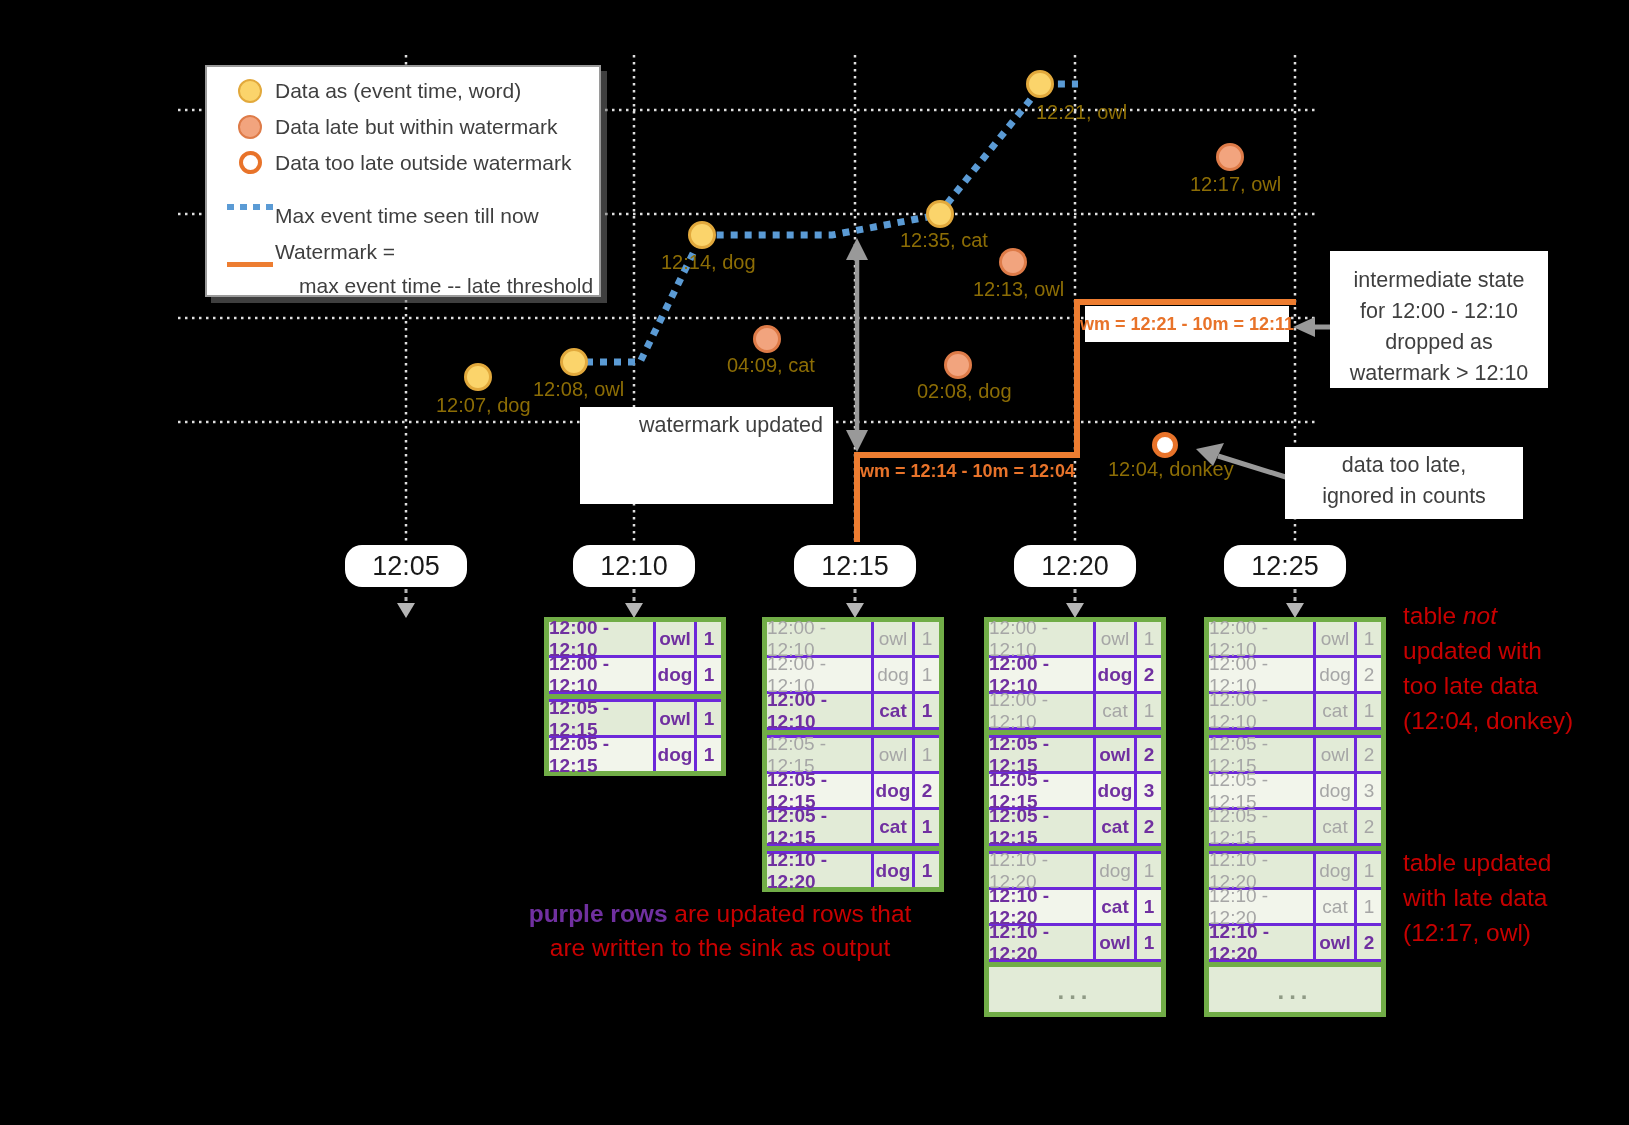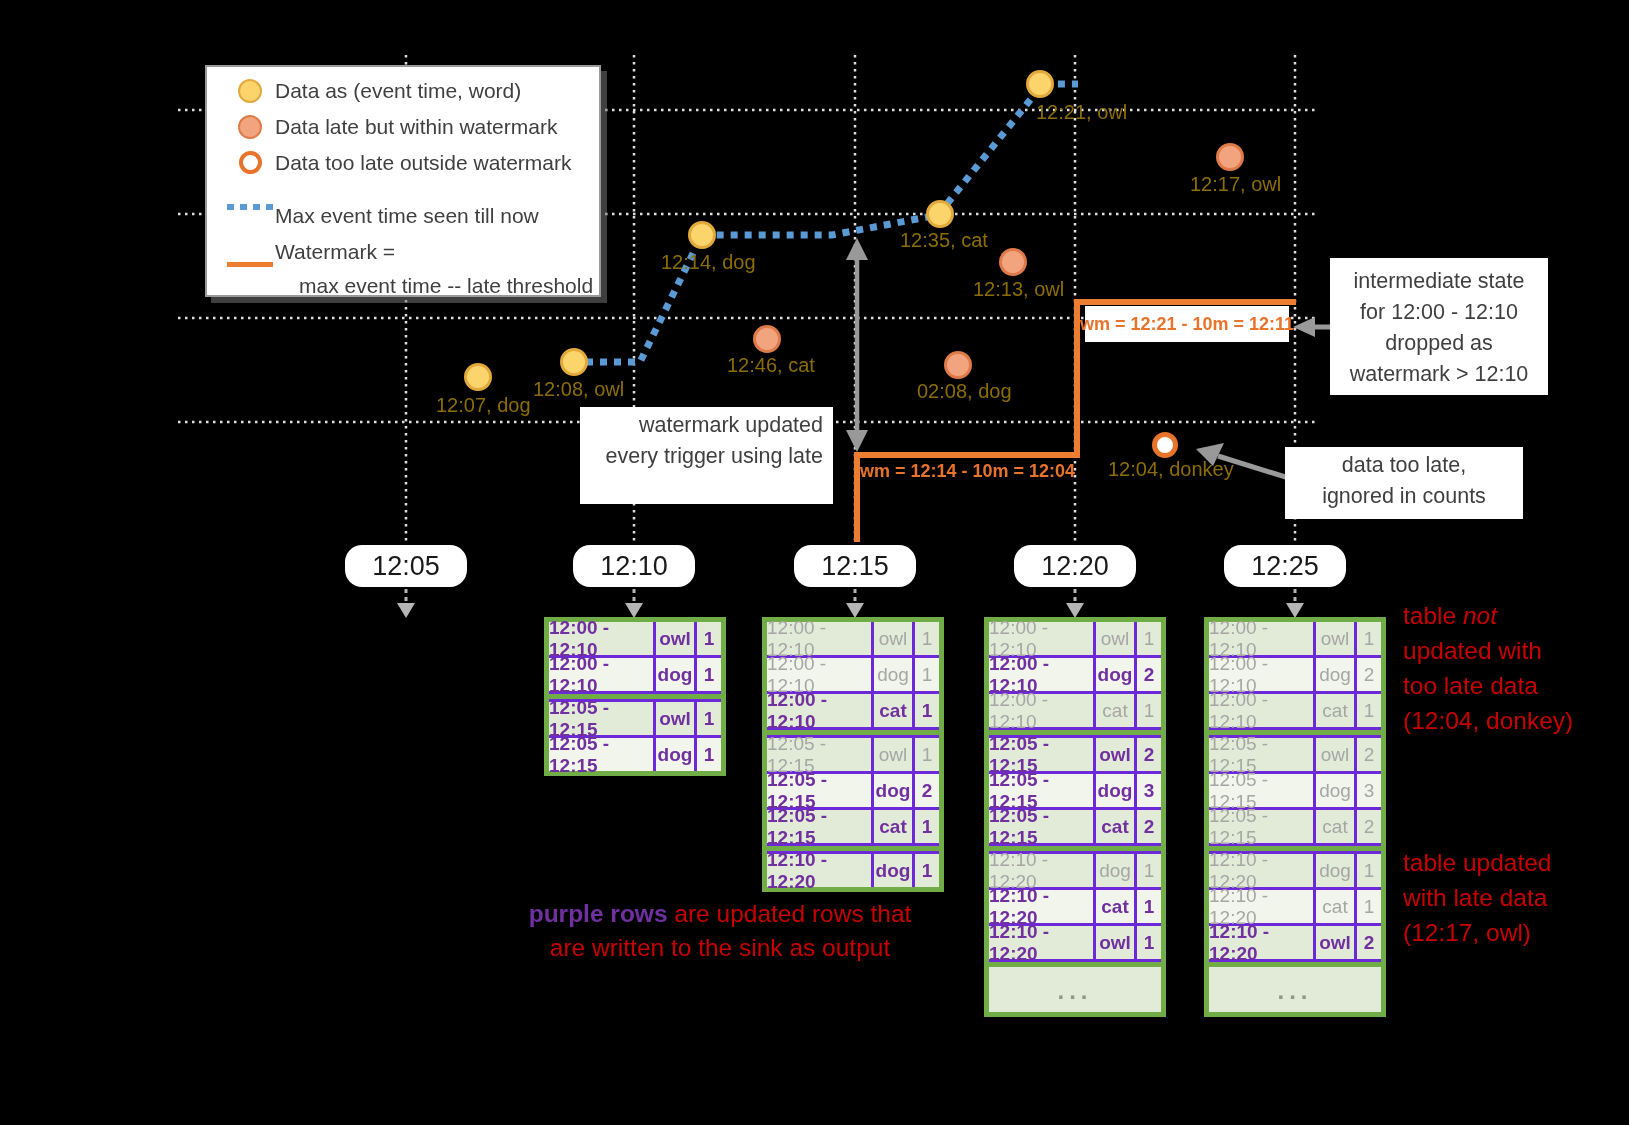--- a/index.html
+++ b/index.html
@@ -32,21 +32,21 @@
   .lg-line2{margin-left:74px;margin-top:-2px;}
 
   
   .wm1{position:absolute;left:860px;top:461px;font-size:18px;font-weight:bold;color:var(--wm-label);z-index:2;white-space:nowrap;}
   .wm2{position:absolute;left:1085px;top:306px;width:204px;height:36px;background:#fff;z-index:2;
        display:flex;align-items:center;justify-content:center;font-size:18px;font-weight:bold;color:var(--wm-label);white-space:nowrap;}
 
   
   .callout{position:absolute;background:#fff;color:var(--callout-text);z-index:4;font-size:21.5px;line-height:31px;}
   .callout.c1{left:580px;top:407px;width:253px;height:97px;text-align:right;padding:3px 10px 0 0;box-sizing:border-box;}
-  .callout.c2{left:1330px;top:258px;width:218px;height:137px;text-align:center;padding-top:8px;box-sizing:border-box;}
+  .callout.c2{left:1330px;top:251px;width:218px;height:137px;text-align:center;padding-top:14px;box-sizing:border-box;}
   .callout.c3{left:1285px;top:447px;width:238px;height:72px;text-align:center;padding-top:3px;box-sizing:border-box;}
 
   
   .tick{position:absolute;top:545px;width:122px;height:42px;background:#fff;color:#191919;z-index:4;
         font-size:27px;display:flex;align-items:center;justify-content:center;border-radius:17px;}
 
   
   .rtable{position:absolute;top:617px;width:182px;background:#6d28d9;border:5px solid var(--table-border);
           box-sizing:border-box;z-index:3;}
   .trow{display:flex;column-gap:3px;margin-top:3px;height:33px;}
@@ -132,21 +132,21 @@
       <div class="pt-label" style="left: 436px; top: 394px;">12:07, dog</div>
       <div class="pt on_time" style="left: 574px; top: 362px;"></div>
       <div class="pt-label" style="left: 533px; top: 378px;">12:08, owl</div>
       <div class="pt on_time" style="left: 702px; top: 235px;"></div>
       <div class="pt-label" style="left: 661px; top: 251px;">12:14, dog</div>
       <div class="pt on_time" style="left: 940px; top: 214px;"></div>
       <div class="pt-label" style="left: 900px; top: 229px;">12:35, cat</div>
       <div class="pt on_time" style="left: 1040px; top: 84px;"></div>
       <div class="pt-label" style="left: 1036px; top: 101px;">12:21, owl</div>
       <div class="pt late" style="left: 767px; top: 339px;"></div>
-      <div class="pt-label" style="left: 727px; top: 354px;">12:46, cat</div>
+      <div class="pt-label" style="left: 727px; top: 354px;">04:09, cat</div>
       <div class="pt late" style="left: 1013px; top: 262px;"></div>
       <div class="pt-label" style="left: 973px; top: 278px;">12:13, owl</div>
       <div class="pt late" style="left: 958px; top: 365px;"></div>
       <div class="pt-label" style="left: 917px; top: 380px;">02:08, dog</div>
       <div class="pt late" style="left: 1230px; top: 157px;"></div>
       <div class="pt-label" style="left: 1190px; top: 173px;">12:17, owl</div>
       <div class="pt too_late" style="left: 1165px; top: 445px;"></div>
       <div class="pt-label" style="left: 1108px; top: 458px;">12:04, donkey</div>
     </div>
 
@@ -185,21 +185,20 @@
       </div>
       <div class="lg-line2">max event time -- late threshold</div>
     </div>
   </div>
 
   <div class="wm1">wm = 12:14 - 10m = 12:04</div>
   <div class="wm2">wm = 12:21 - 10m = 12:11</div>
 
   <div class="callout c1">
     <div>watermark updated</div>
-    <div>every trigger using late</div>
   </div>
   <div class="callout c2">
     <div>intermediate state</div>
     <div>for 12:00 - 12:10</div>
     <div>dropped as</div>
     <div>watermark &gt; 12:10</div>
   </div>
   <div class="callout c3">
     <div>data too late,</div>
     <div>ignored in counts</div>

